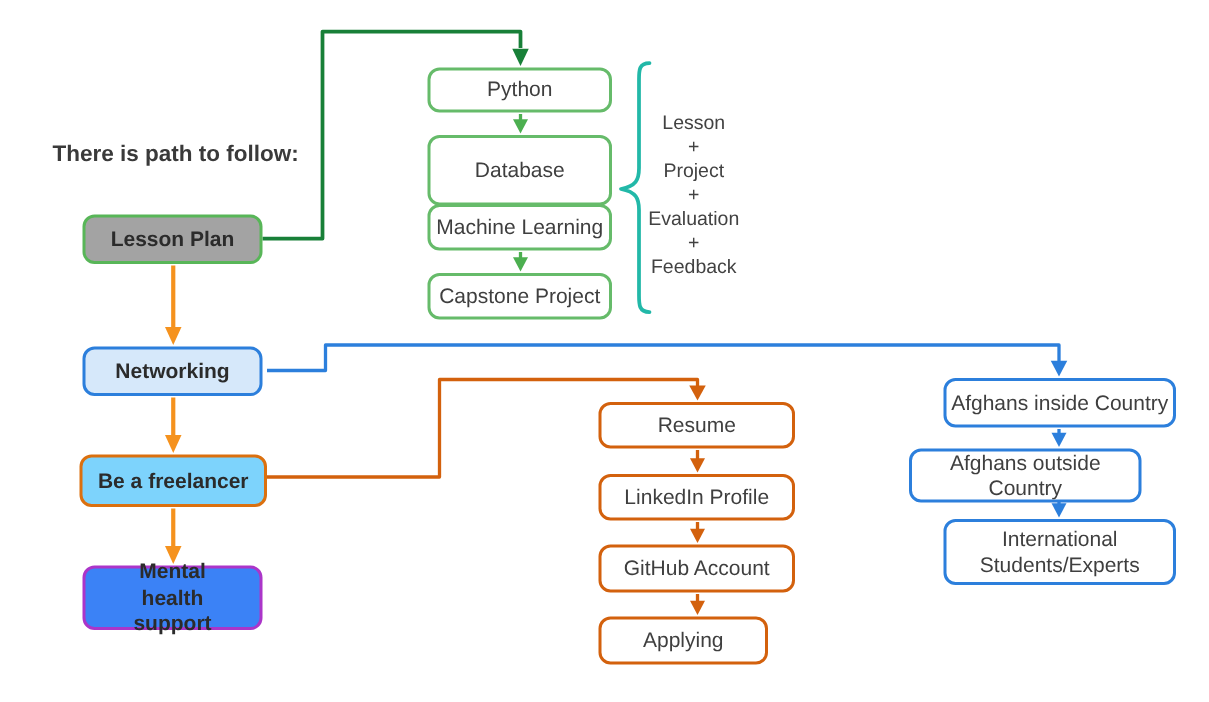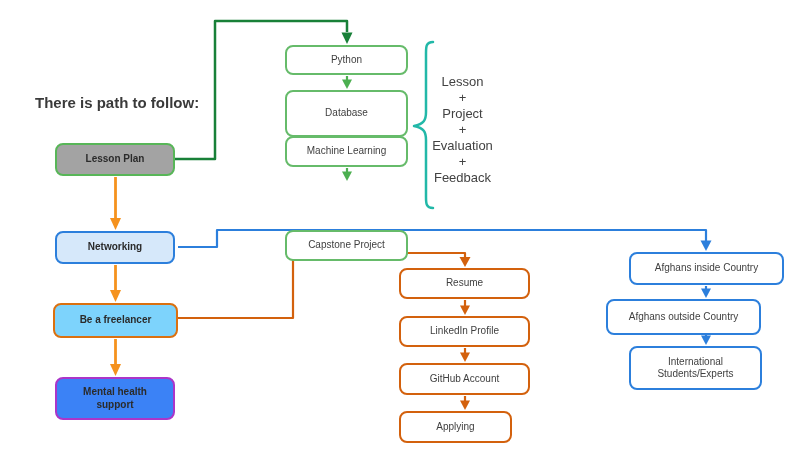--- a/index.html
+++ b/index.html
@@ -6,21 +6,21 @@
   .canvas{
     position:relative;width:806px;height:468px;background:#ffffff;
     font-family:"Liberation Sans",sans-serif;overflow:hidden;
   }
   .edges{position:absolute;left:0;top:0;width:806px;height:468px;}
   .edges path{stroke-linejoin:round;}
   .box{
     position:absolute;box-sizing:border-box;
     border:2px solid;border-radius:8px;background:#ffffff;
     display:flex;align-items:center;justify-content:center;text-align:center;
-    font-size:10px;line-height:1.25;color:#3F3F3F;
+    font-size:14px;line-height:1.25;color:#3F3F3F;
   }
   .box.filled{border-width:2.5px;font-weight:bold;color:#2B2B2B;}
   .title{
     position:absolute;left:35px;top:94px;width:200px;
     font-size:15px;font-weight:bold;color:#3A3A3A;
   }
   .brace-note{
     position:absolute;left:430px;top:74px;width:65px;
     font-size:13px;line-height:16px;color:#424242;text-align:center;
   }
@@ -90,21 +90,21 @@
   <div class="box filled" style="left: 53px; top: 303px; width: 125px; height: 35px; background: #7dd3fc; border-color: rgb(219, 112, 15);">Be a freelancer</div>
 
   <div class="box filled" style="left: 55px; top: 377px; width: 120px; height: 43px; padding: 0px 14px; background: #3b82f6; border-color: rgb(171, 53, 201);">Mental health support</div>
 
   <div class="box" style="left: 285px; top: 45px; width: 123px; height: 30px; border-color: rgb(102, 187, 106);">Python</div>
 
   <div class="box" style="left: 285px; top: 90px; width: 123px; height: 47px; border-color: rgb(102, 187, 106);">Database</div>
 
   <div class="box" style="left: 285px; top: 136px; width: 123px; height: 31px; border-color: rgb(102, 187, 106);">Machine Learning</div>
 
-  <div class="box" style="left: 285px; top: 182px; width: 123px; height: 31px; border-color: rgb(102, 187, 106); margin-top: 48px;">Capstone Project</div>
+  <div class="box" style="left: 285px; top: 182px; width: 123px; height: 31px; border-color: rgb(102, 187, 106);">Capstone Project</div>
 
   <div class="brace-note">
     <span>Lesson</span>
     <span>+</span>
     <span>Project</span>
     <span>+</span>
     <span>Evaluation</span>
     <span>+</span>
     <span>Feedback</span>
   </div>
@@ -114,15 +114,15 @@
   <div class="box" style="left: 399px; top: 316px; width: 131px; height: 31px; border-color: rgb(211, 97, 13);">LinkedIn Profile</div>
 
   <div class="box" style="left: 399px; top: 363px; width: 131px; height: 32px; border-color: rgb(211, 97, 13);">GitHub Account</div>
 
   <div class="box" style="left: 399px; top: 411px; width: 113px; height: 32px; border-color: rgb(211, 97, 13);">Applying</div>
 
   <div class="box" style="left: 629px; top: 252px; width: 155px; height: 33px; border-color: rgb(44, 127, 220);">Afghans inside Country</div>
 
   <div class="box" style="left: 606px; top: 299px; width: 155px; height: 36px; border-color: rgb(44, 127, 220);">Afghans outside Country</div>
 
-  <div class="box" style="left: 629px; top: 346px; width: 133px; height: 44px; padding: 12px 20px; border-color: rgb(44, 127, 220);">International Students/Experts</div>
+  <div class="box" style="left: 629px; top: 346px; width: 155px; height: 44px; padding: 12px 20px; border-color: rgb(44, 127, 220);">International Students/Experts</div>
 
 </div>
 
 </body></html>

